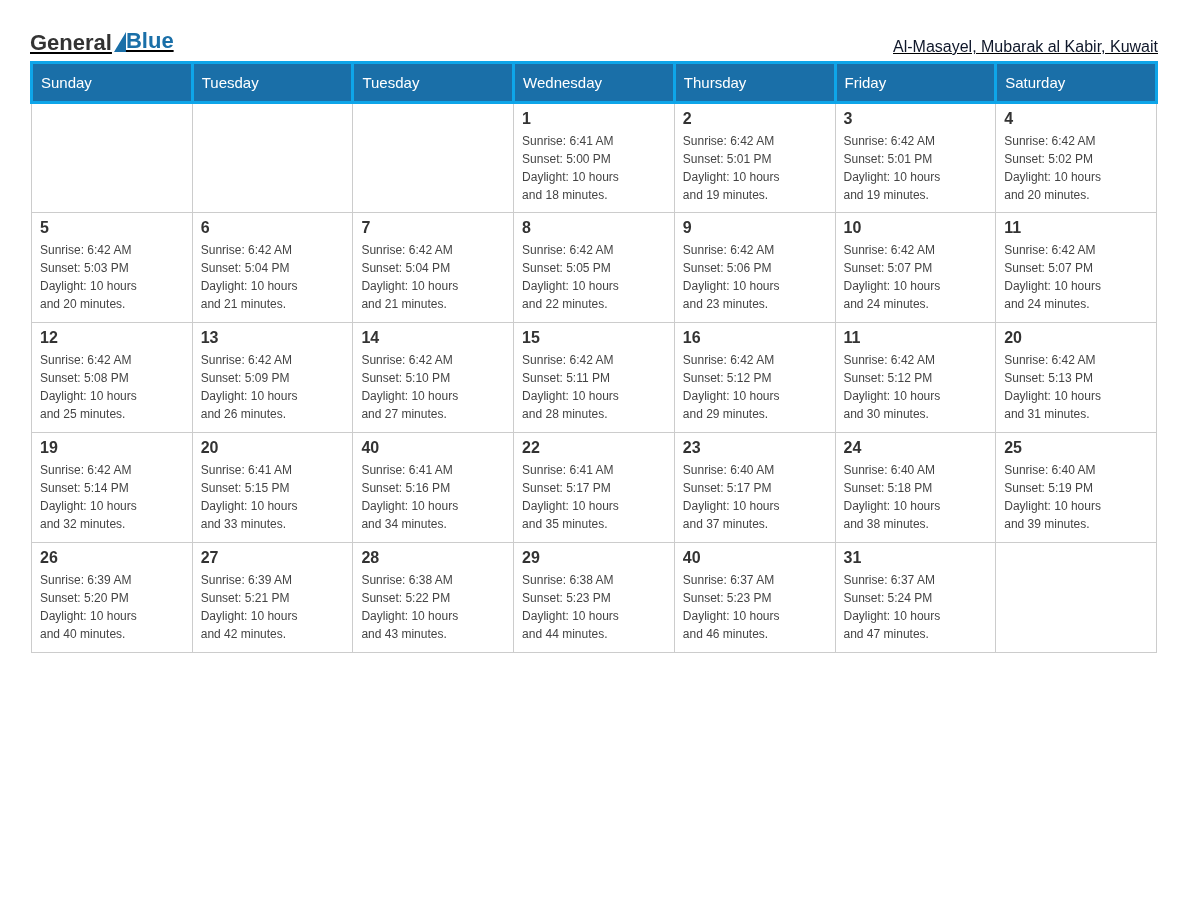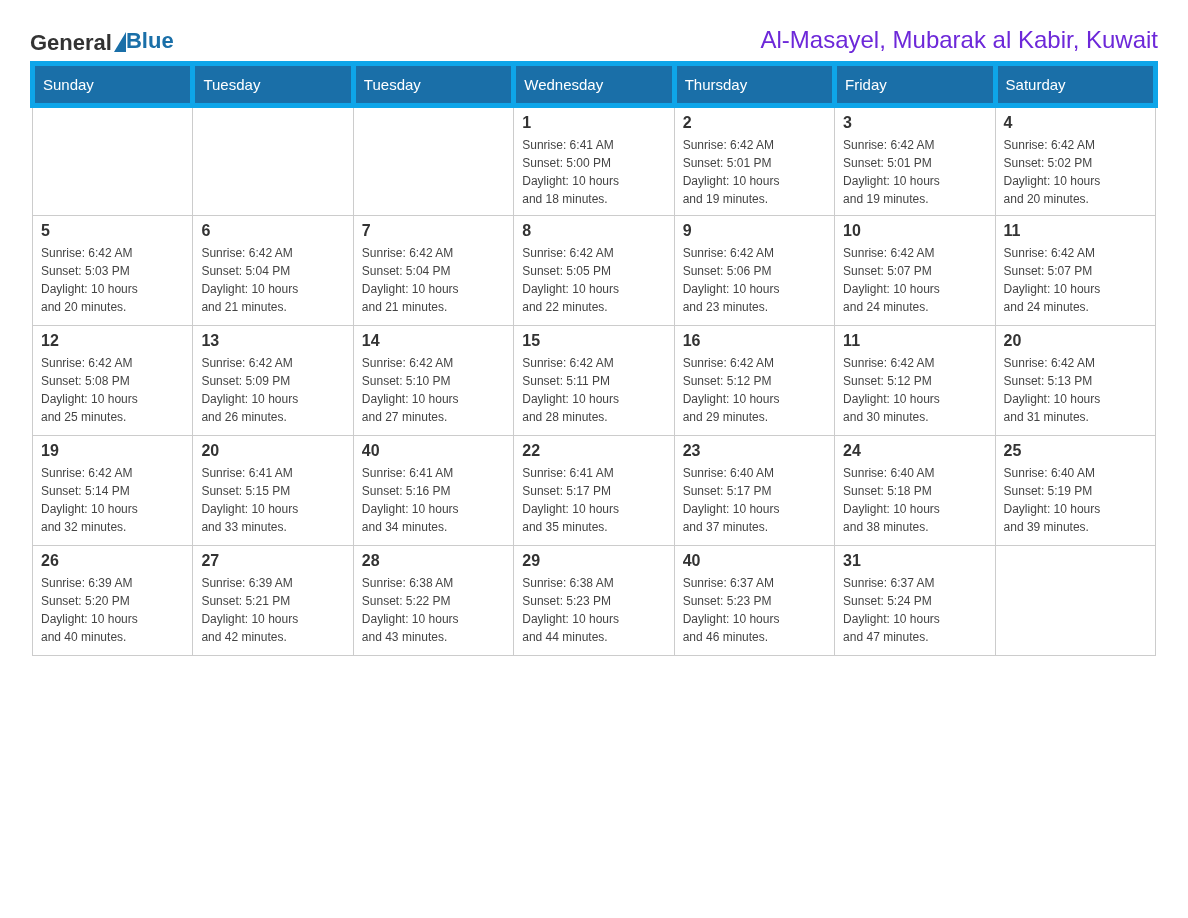--- a/index.html
+++ b/index.html
@@ -6,21 +6,22 @@
     body {
       font-family: Arial, sans-serif;
       background: #fff;
       padding: 20px 30px;
       width: 1188px;
       min-height: 918px;
     }
     .header {
       display: flex;
       justify-content: space-between;
-      align-items: center;
+      align-items: flex-end;
+      text-decoration: underline;
     }
     .logo {
       display: flex;
       align-items: center;
       font-size: 22px;
       font-weight: bold;
       color: #333;
       margin-top: 10px;
     }
     .logo-triangle {
@@ -35,37 +36,37 @@
     }
     .title-area {
       text-align: right;
     }
     .month-title {
       font-size: 48px;
       font-weight: normal;
       color: #333;
     }
     .subtitle {
-      font-size: 24px;
-      color: #6d28d9;
+      font-size: 16px;
+      color: #0f172a;
       margin-top: 4px;
     }
     .calendar {
       width: 100%;
       border-collapse: collapse;
       margin-top: 5px;
     }
     .calendar th {
       background-color: #1a6fa8;
       color: #fff;
       padding: 10px 8px;
       text-align: left;
       font-size: 15px;
       font-weight: normal;
-      border: 5px solid #0ea5e9;
+      border: 3px solid #0ea5e9;
     }
     .calendar td {
       border: 1px solid #ccc;
       vertical-align: top;
       padding: 6px 8px;
       width: 14.28%;
       min-height: 100px;
     }
     .day-number {
       font-size: 16px;

